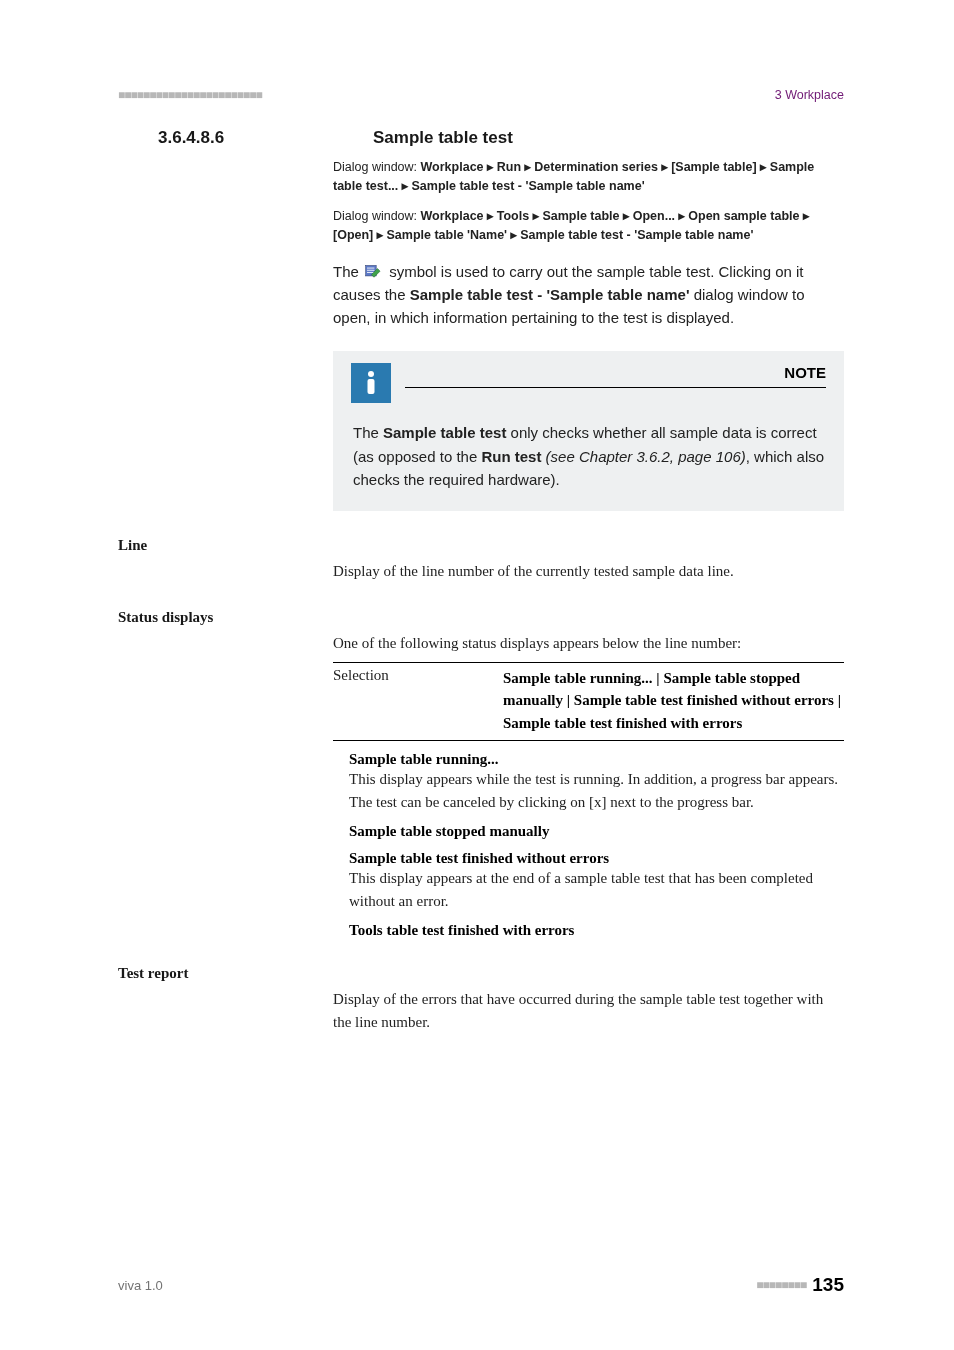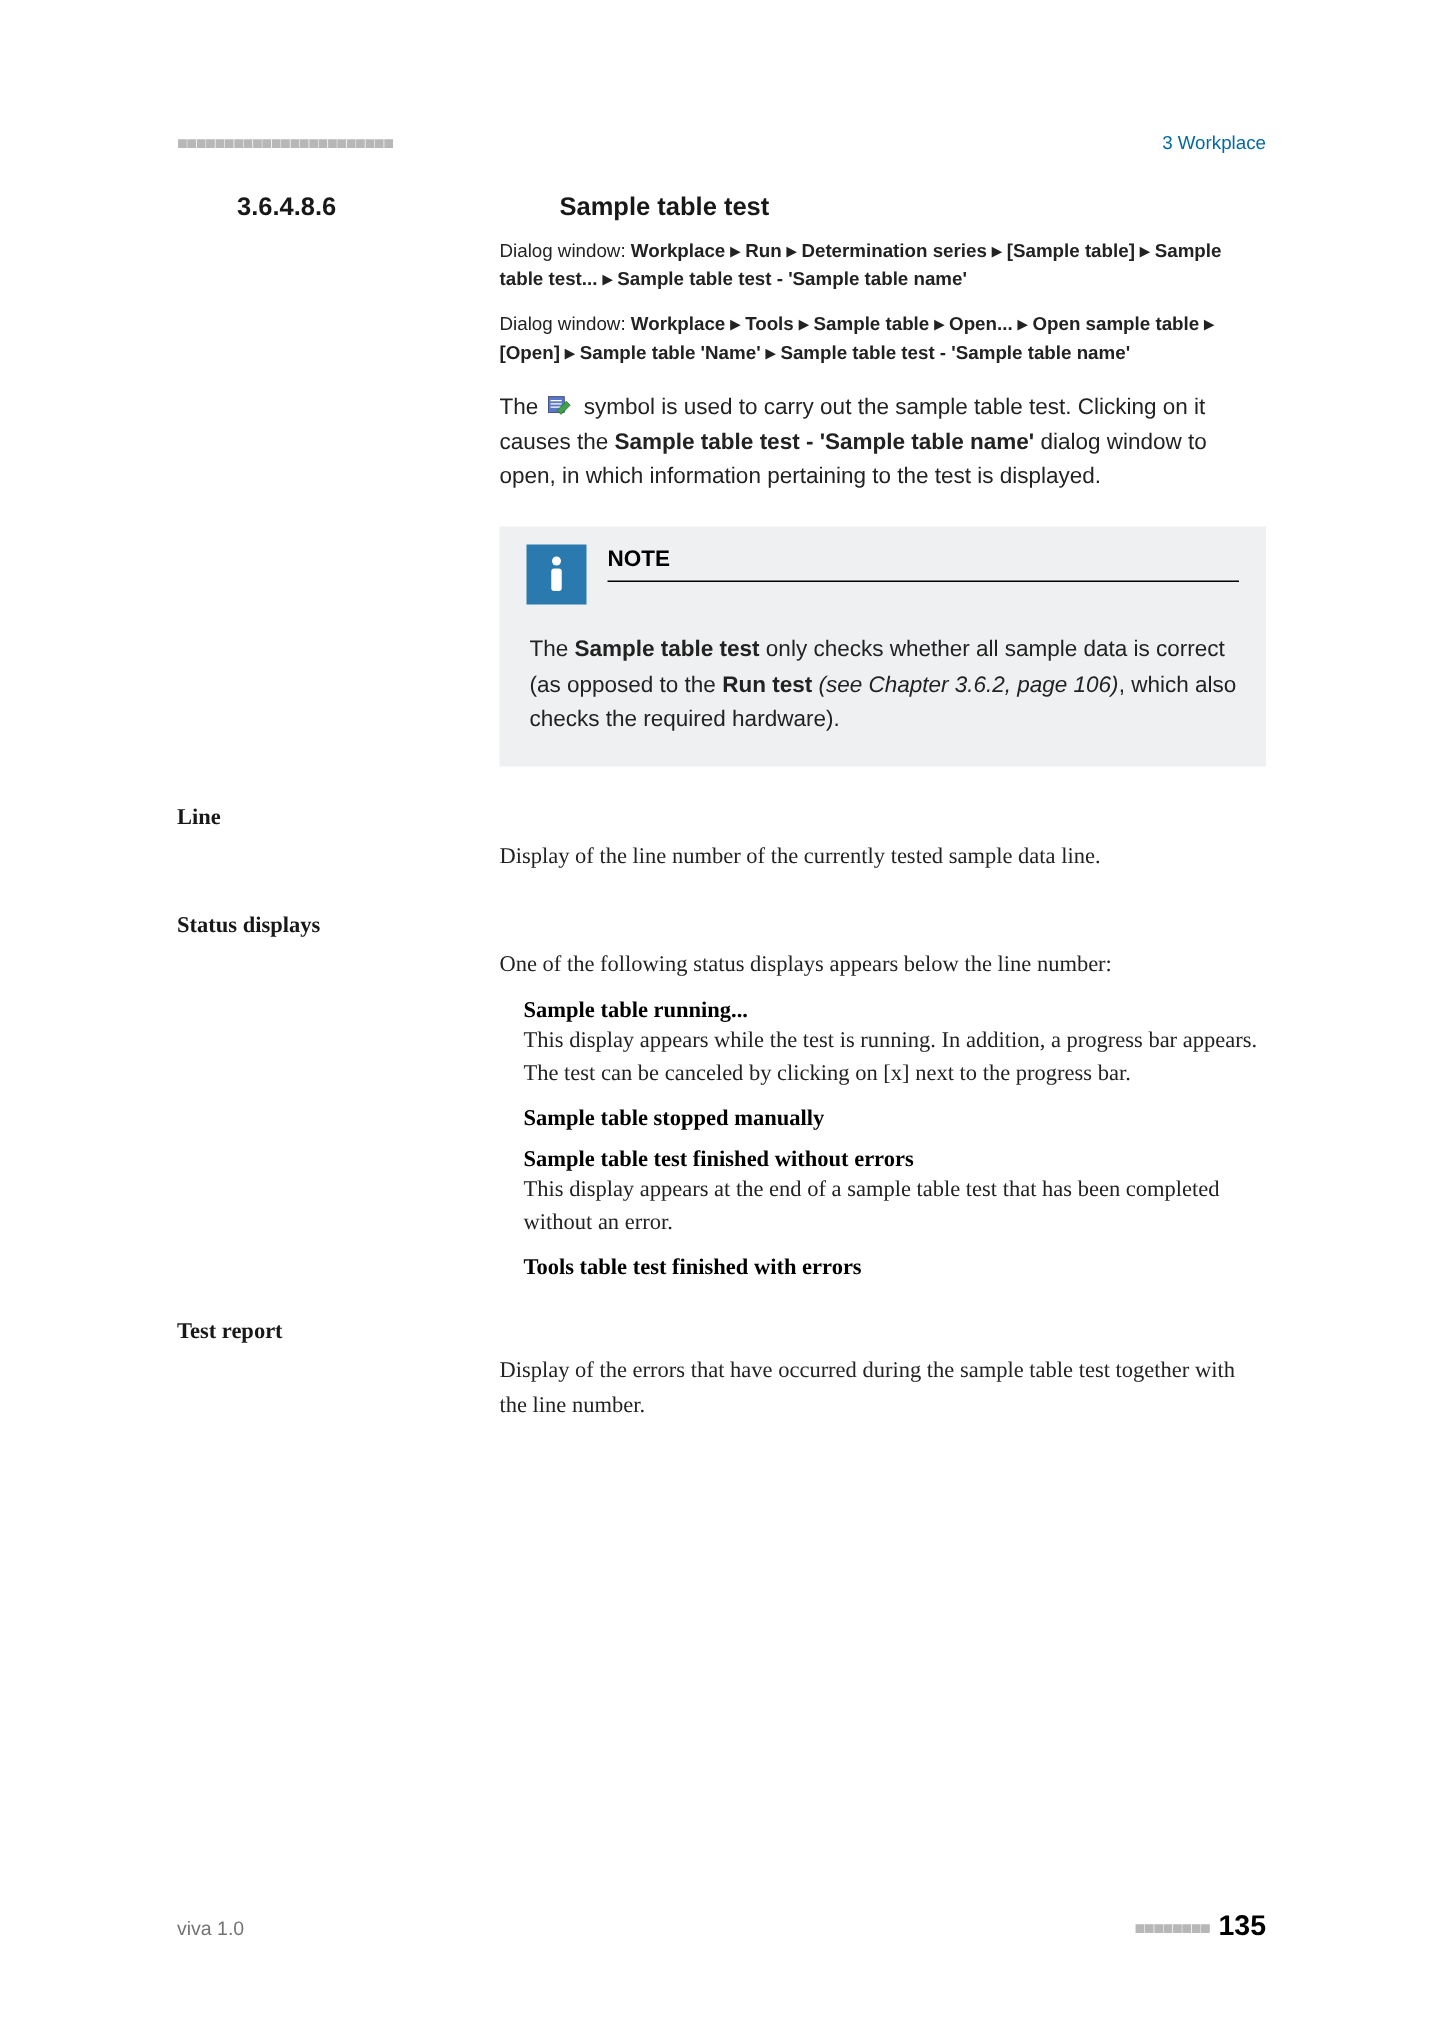--- a/index.html
+++ b/index.html
@@ -22,21 +22,21 @@
     margin-bottom: 24px;
   }
   .header-marks {
     color: #b7b7b7;
     letter-spacing: -1px;
     font-size: 12px;
     font-weight: 600;
   }
   .header-right {
     font-size: 12.5px;
-    color: #0369a1;
+    color: #701a75;
   }
 
   
   .sec-row {
     display: flex;
     align-items: baseline;
     gap: 40px;
     margin-top: 26px;
     margin-bottom: 10px;
   }
@@ -105,20 +105,21 @@
     justify-content: center;
     flex: 0 0 40px;
   }
   .note-icon {
     width: 22px;
     height: 26px;
   }
   .note-title-row {
     flex: 1;
     padding-top: 1px;
+    text-align: right;
   }
   .note-title {
     font-weight: 700;
     font-size: 15px;
     border-bottom: 1px solid #000;
     display: block;
     padding-bottom: 6px;
   }
   .note-body {
     font-size: 15px;
@@ -268,20 +269,26 @@
 
   <div class="side-block">
     <div class="side-heading">Line</div>
     <div class="content bodytxt" style="margin-top:0">Display of the line number of the currently tested sample data line.</div>
   </div>
 
   <div class="side-block">
     <div class="side-heading">Status displays</div>
     <div class="content">
       <div class="bodytxt" style="margin-top:0">One of the following status displays appears below the line number:</div>
+      <div class="sel-table">
+        <div class="sel-row">
+          <div class="sel-left">Selection</div>
+          <div class="sel-right">Sample table running... | Sample table stopped manually | Sample table test finished without errors | Sample table test finished with errors</div>
+        </div>
+      </div>
 
       <div class="def-block">
         <div class="def-title">Sample table running...</div>
         <div class="def-body">This display appears while the test is running. In addition, a progress bar appears. The test can be canceled by clicking on [x] next to the progress bar.</div>
       </div>
       <div class="def-block">
         <div class="def-title">Sample table stopped manually</div>
       </div>
       <div class="def-block">
         <div class="def-title">Sample table test finished without errors</div>

